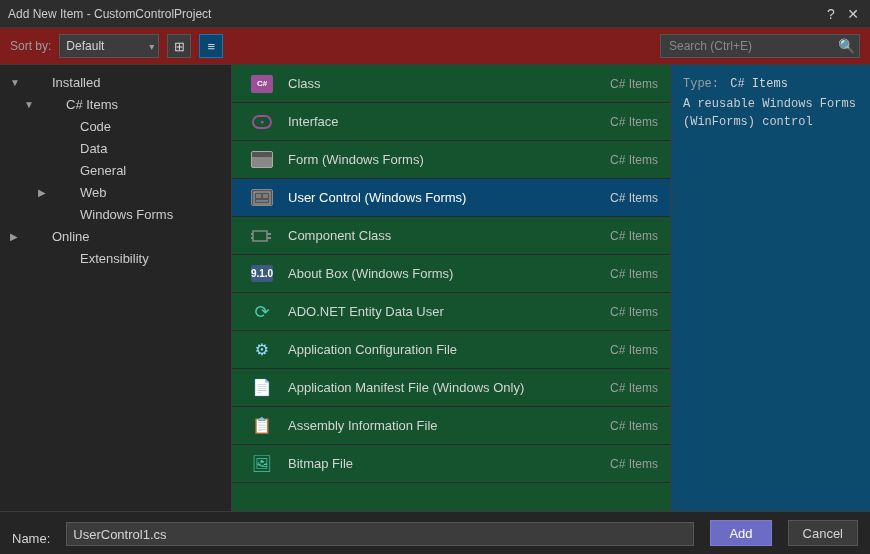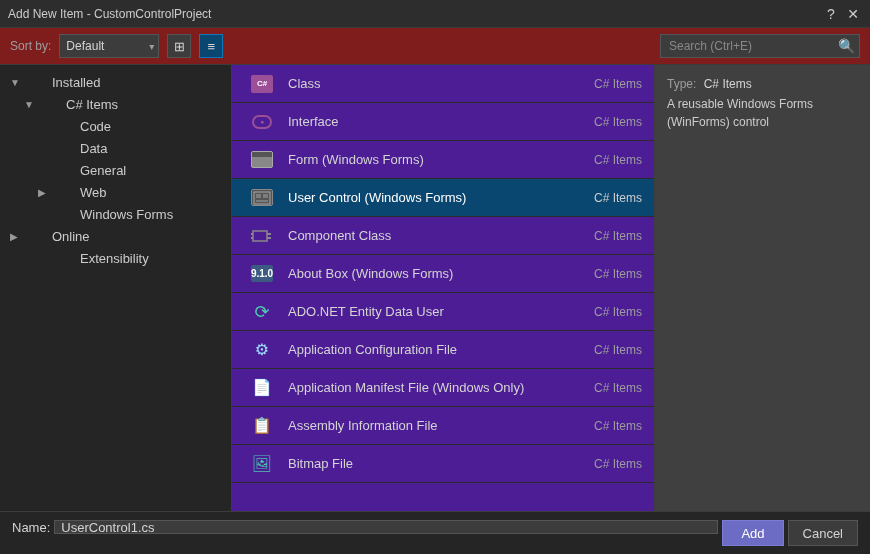--- a/index.html
+++ b/index.html
@@ -171,21 +171,21 @@
     .indent-1 { padding-left: 10px; }
     .indent-2 { padding-left: 24px; }
     .indent-3 { padding-left: 38px; }
 
     
     .items-panel {
       flex: 1;
       display: flex;
       flex-direction: column;
       overflow: hidden;
-      background: #4c1d95;
+      background: #14532d;
     }
     .items-list {
       flex: 1;
       overflow-y: auto;
     }
     .items-list::-webkit-scrollbar { width: 8px; }
     .items-list::-webkit-scrollbar-track { background: #1e1e1e; }
     .items-list::-webkit-scrollbar-thumb { background: #555; }
 
     .item-row {
@@ -309,60 +309,61 @@
       font-size: 16px;
       color: #ce9178;
     }
     .icon-bitmap {
       font-size: 16px;
       color: #4ec9b0;
     }
 
     
     .info-panel {
-      width: 216px;
-      background: #404040;
+      width: 200px;
+      background: #0c4a6e;
       border-left: 1px solid #3c3c3c;
       padding: 12px;
       overflow-y: auto;
       flex-shrink: 0;
+      font-family: Liberation Mono, monospace;
     }
     .info-type-label {
       color: #9d9d9d;
       font-size: 12px;
       margin-bottom: 4px;
     }
     .info-desc {
       color: #cccccc;
       font-size: 12px;
       line-height: 1.5;
     }
 
     
     .bottom-bar {
       display: flex;
-      align-items: flex-start;
+      align-items: flex-end;
       padding: 8px 12px;
       background: #252526;
       border-top: 1px solid #3c3c3c;
-      gap: 4px;
+      gap: 16px;
     }
     .name-label {
       color: #d4d4d4;
       font-size: 13px;
       white-space: nowrap;
     }
     .name-input {
       flex: 1;
       background: #3c3c3c;
       border: 1px solid #555;
       color: #d4d4d4;
       font-size: 13px;
       padding: 3px 6px;
-      height: 14px;
+      height: 24px;
       outline: none;
     }
     .btn-add {
       background: #6c6cc4;
       border: 1px solid #7c7cd4;
       color: #fff;
       font-size: 13px;
       padding: 4px 18px;
       cursor: pointer;
       height: 26px;

